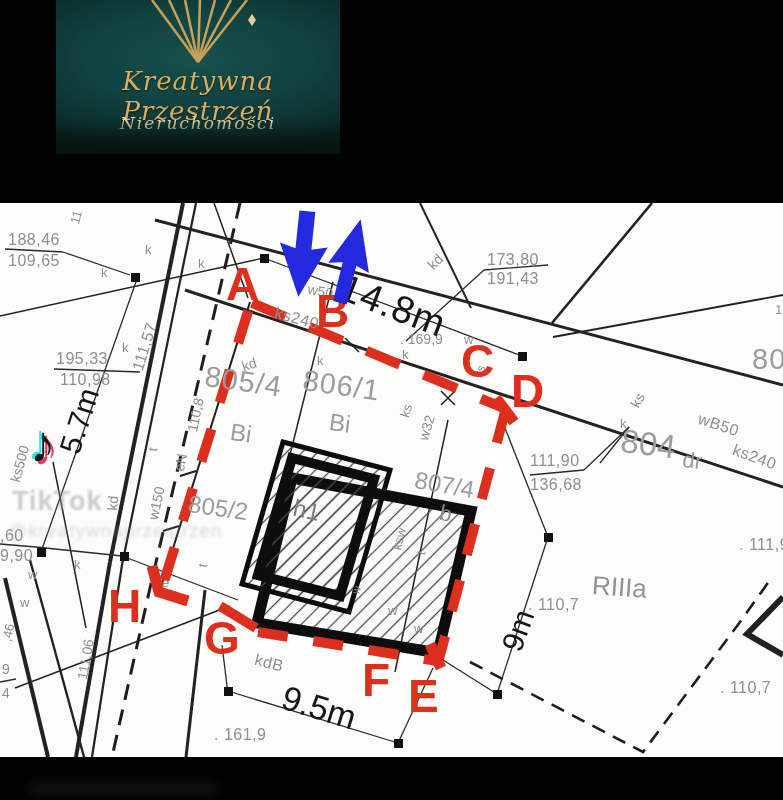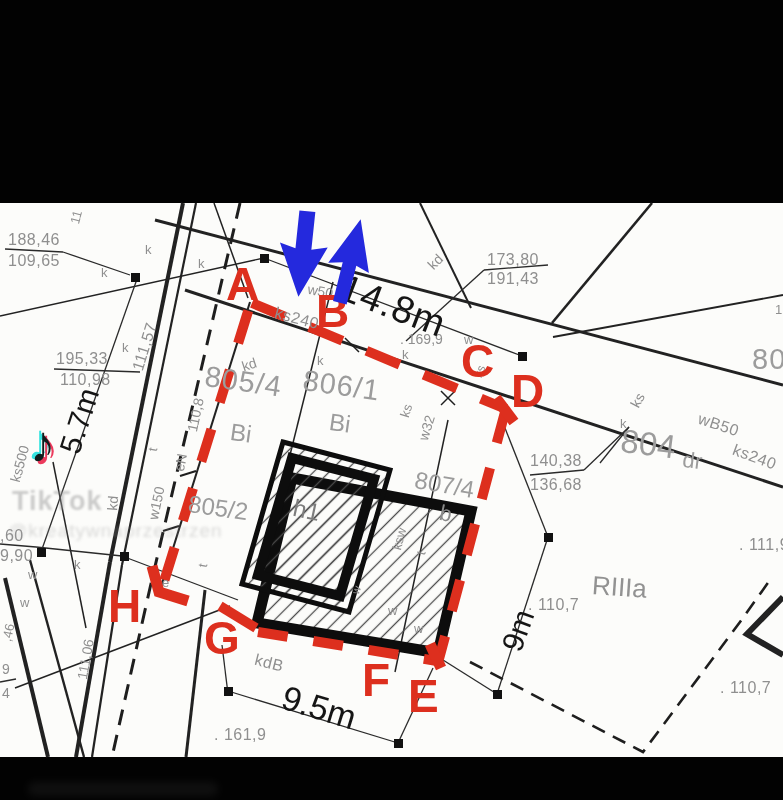--- a/index.html
+++ b/index.html
@@ -34,20 +34,37 @@
   .note{position:absolute;left:30px;top:418px;width:60px;height:62px;}
   .note span{position:absolute;font-size:52px;font-weight:bold;line-height:1;}
   .smudge{position:absolute;left:28px;top:782px;width:190px;height:14px;background:#3a3a3a;
       opacity:.25;filter:blur(4px);border-radius:6px;}
 </style>
 </head>
 <body>
 
 <div id="stage">
 
+  <div id="logo">
+    <svg width="284" height="64">
+      <g stroke="#c9a05a" stroke-width="2.5" fill="none">
+        <line x1="142" y1="62" x2="96" y2="0"></line>
+        <line x1="142" y1="62" x2="113" y2="0"></line>
+        <line x1="142" y1="62" x2="129" y2="0"></line>
+        <line x1="142" y1="62" x2="144" y2="0"></line>
+        <line x1="142" y1="62" x2="159" y2="0"></line>
+        <line x1="142" y1="62" x2="175" y2="0"></line>
+        <line x1="142" y1="62" x2="191" y2="0"></line>
+      </g>
+      <polygon points="196,14 200,20 196,26 192,20" fill="#e7cf95"></polygon>
+    </svg>
+    <div class="logo-title">Kreatywna Przestrzeń</div>
+    <div class="logo-sub">Nieruchomości</div>
+    <div class="fade"></div>
+  </div>
 
   <svg id="map-bg" width="783" height="800" viewBox="0 0 783 800">
     <defs>
       <pattern id="hatch" width="11" height="11" patternUnits="userSpaceOnUse" patternTransform="rotate(-45)">
         <line x1="0" y1="5.5" x2="11" y2="5.5" stroke="#4c4c4c" stroke-width="1.3"></line>
       </pattern>
     </defs>
 
     <rect x="0" y="203" width="783" height="554" fill="#fcfcfa"></rect>
 
@@ -142,21 +159,21 @@
   </svg>
 
   <div>
 
     <div class="t g16" style="left:8px;top:232px">188,46</div>
     <div class="t g16" style="left:8px;top:253px">109,65</div>
     <div class="t g16" style="left:487px;top:252px">173,80</div>
     <div class="t g16" style="left:487px;top:271px">191,43</div>
     <div class="t g16" style="left:56px;top:351px">195,33</div>
     <div class="t g16" style="left:60px;top:372px">110,98</div>
-    <div class="t g16" style="left:530px;top:453px">140,38</div>
+    <div class="t g16" style="left:530px;top:453px">111,90</div>
     <div class="t g16" style="left:530px;top:477px">136,68</div>
     <div class="t g16" style="left:0px;top:528px">,60</div>
     <div class="t g16" style="left:0px;top:548px">9,90</div>
     <div class="t g16" style="left:130px;top:368px;transform:rotate(-73deg)">111,57</div>
     <div class="t" style="left:400px;top:332px">. 169,9</div>
     <div class="t" style="left:185px;top:430px;transform:rotate(-78deg)">110,8</div>
     <div class="t g16" style="left:739px;top:537px">. 111,9</div>
     <div class="t g16" style="left:528px;top:597px">. 110,7</div>
     <div class="t g16" style="left:720px;top:680px">. 110,7</div>
     <div class="t g16" style="left:214px;top:727px">. 161,9</div>

